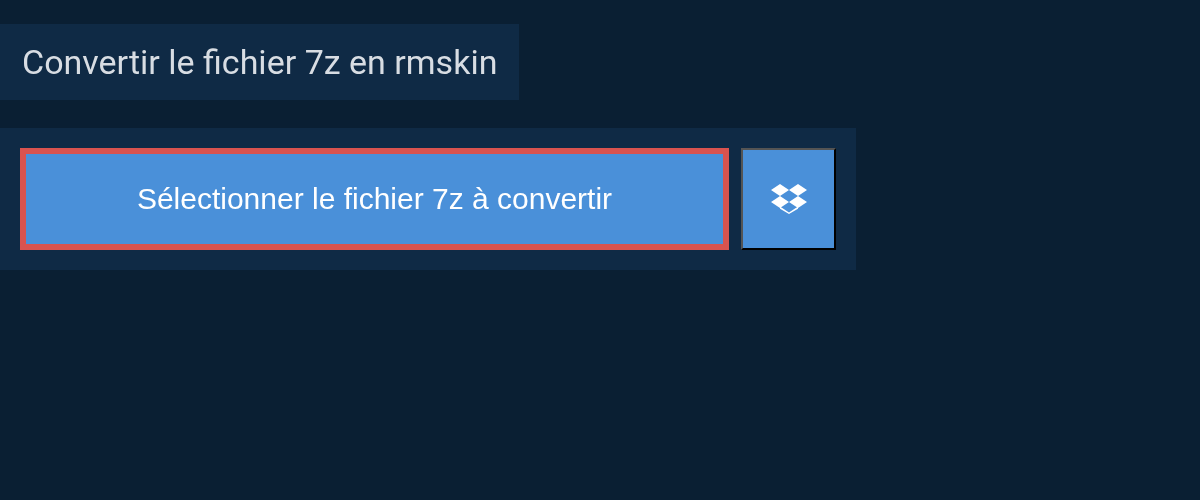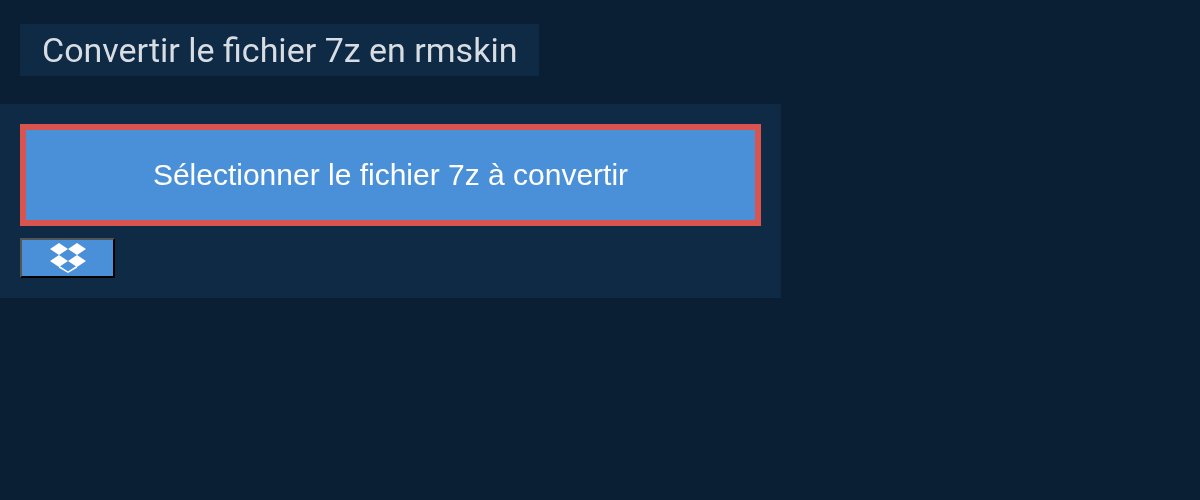--- a/index.html
+++ b/index.html
@@ -9,39 +9,37 @@
     }
     body {
       width: 1200px;
       height: 500px;
       background-color: #0a1f33;
       font-family: -apple-system, BlinkMacSystemFont, "Segoe UI", Roboto, Helvetica, Arial, sans-serif;
       overflow: hidden;
     }
     .header-bar {
       background-color: #0f2a45;
-      padding: 6px 22px;
+      padding: 18px 22px;
       width: fit-content;
       margin-top: 24px;
-      margin-left: 20px;
     }
     .header-title {
       color: #d8dde3;
       font-size: 34px;
       font-weight: 400;
     }
     .upload-section {
       background-color: #0f2a45;
       margin-top: 28px;
       padding: 20px;
-      width: 781px;
+      width: 856px;
       display: flex;
       gap: 12px;
       align-items: stretch;
-      flex-direction: column;
     }
     .select-file-button {
       background-color: #4a90d9;
       border: 6px solid #d9534f;
       color: #ffffff;
       font-size: 30px;
       font-weight: 400;
       padding: 28px 40px;
       cursor: pointer;
       flex: 1;

